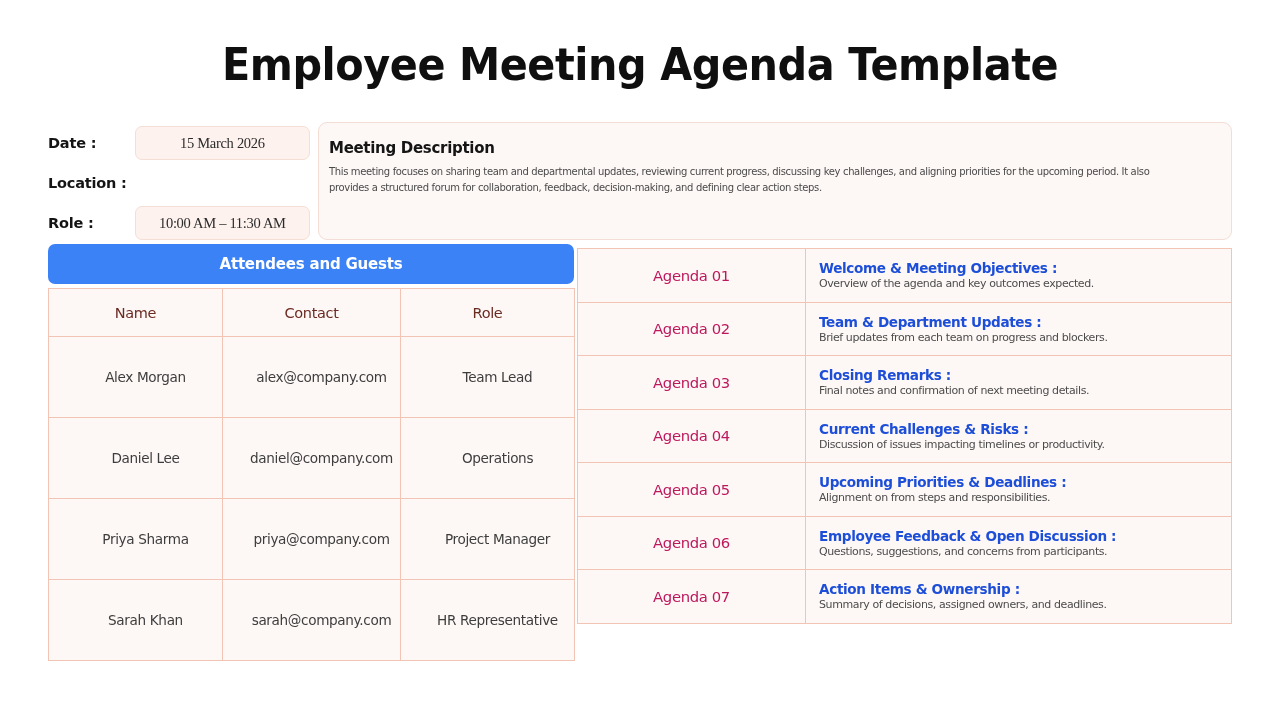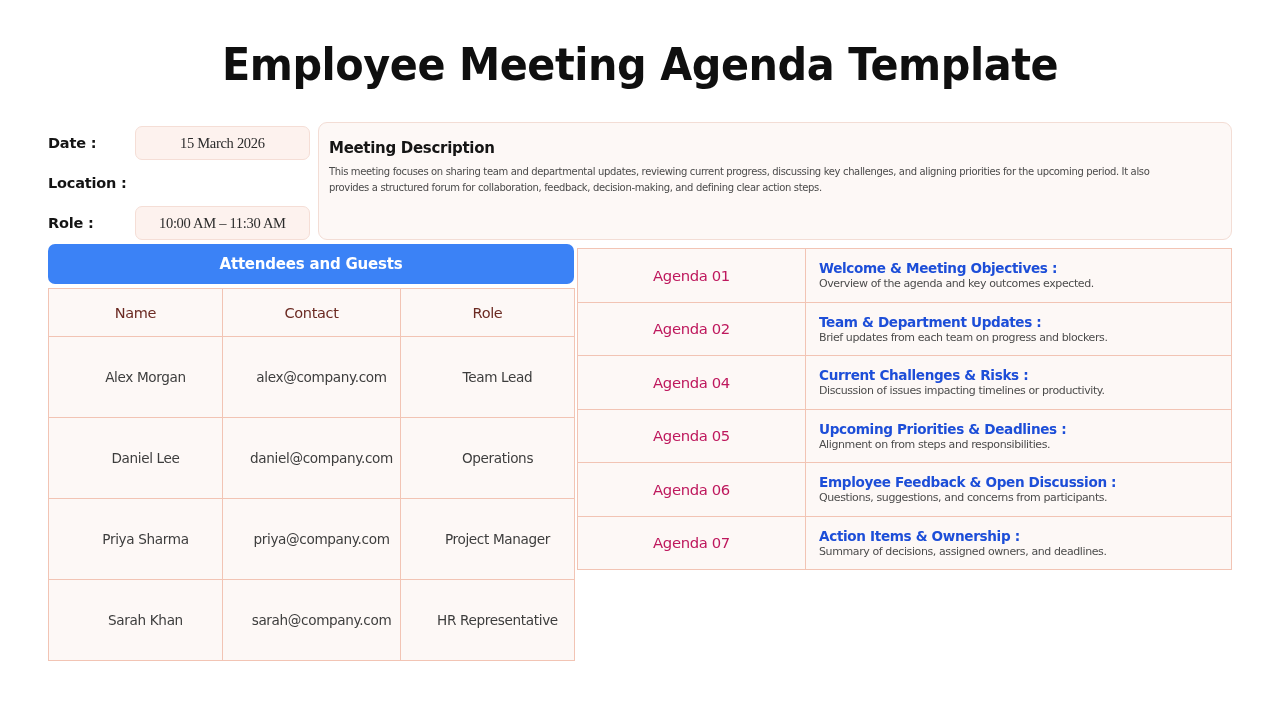--- a/index.html
+++ b/index.html
@@ -293,20 +293,27 @@
           </td>
         </tr>
         <tr>
           <td class="ag-no">Agenda 02</td>
           <td class="ag-detail">
             <div class="ag-title">Team &amp; Department Updates :</div>
             <div class="ag-sub">Brief updates from each team on progress and blockers.</div>
           </td>
         </tr>
         <tr>
+          <td class="ag-no">Agenda 03</td>
+          <td class="ag-detail">
+            <div class="ag-title">Closing Remarks :</div>
+            <div class="ag-sub">Final notes and confirmation of next meeting details.</div>
+          </td>
+        </tr>
+        <tr>
           <td class="ag-no">Agenda 04</td>
           <td class="ag-detail">
             <div class="ag-title">Current Challenges &amp; Risks :</div>
             <div class="ag-sub">Discussion of issues impacting timelines or productivity.</div>
           </td>
         </tr>
         <tr>
           <td class="ag-no">Agenda 05</td>
           <td class="ag-detail">
             <div class="ag-title">Upcoming Priorities &amp; Deadlines :</div>

